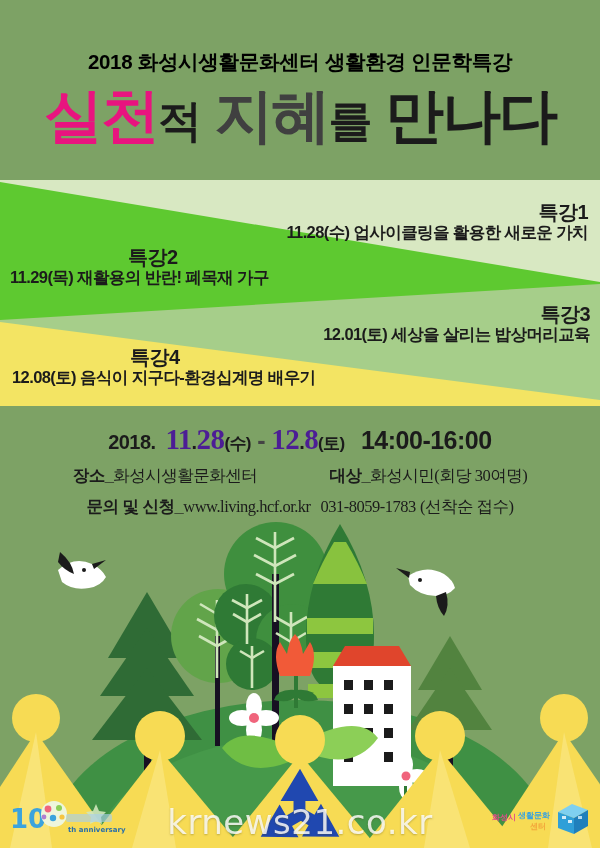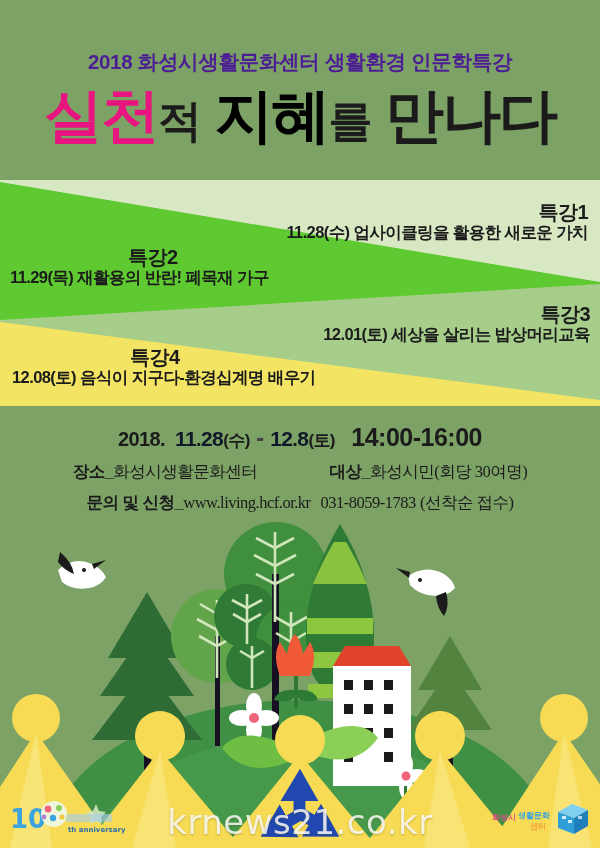--- a/index.html
+++ b/index.html
@@ -16,36 +16,36 @@
   .header-wrap{
     position:absolute;top:0;left:0;width:600px;height:180px;
     background:#7da265;
     text-align:center;
     z-index:6;
   }
   .kicker{
     margin-top:52px;
     font-size:20.5px;
     font-weight:bold;
-    color:#4c1d95;
+    color:#000000;
     letter-spacing:-0.3px;
     line-height:1;
     white-space:nowrap;
   }
   .headline{
     margin-top:14px;
     font-size:59px;
     font-weight:bold;
     line-height:1;
     letter-spacing:-2px;
     white-space:nowrap;
     color:#1b1b1b;
   }
   .h-pink{color:#e8147f;}
-  .h-blue{color:#000000;}
+  .h-blue{color:#404040;}
   .h-dark{color:#1b1b1b;}
   .h-sm{font-size:44px;}
 
   
   .bands{
     position:absolute;top:178px;left:0;width:596px;height:228px;
     z-index:2;
   }
   .bands svg{display:block;}
 
@@ -74,21 +74,21 @@
   .info{
     position:absolute;top:424px;left:0;width:600px;
     text-align:center;z-index:5;
     color:#1b1b1b;
   }
   .dateline{
     font-size:25px;font-weight:bold;letter-spacing:-0.6px;
     white-space:nowrap;line-height:1.1;
   }
   .d-small{font-size:20px;font-weight:bold;}
-  .d-red{color:#0f172a;font-size:21px;}
+  .d-red{color:#4c1d95;font-size:29px;font-family:Liberation Serif, serif;}
   .d-paren{font-size:17px;font-weight:bold;}
   .d-dash{color:#444;}
   .d-time{font-size:25px;font-weight:bold;letter-spacing:-0.5px;}
 
   .rowline{
     margin-top:9px;
     font-size:16.5px;
     white-space:nowrap;
     letter-spacing:-0.5px;
   }

